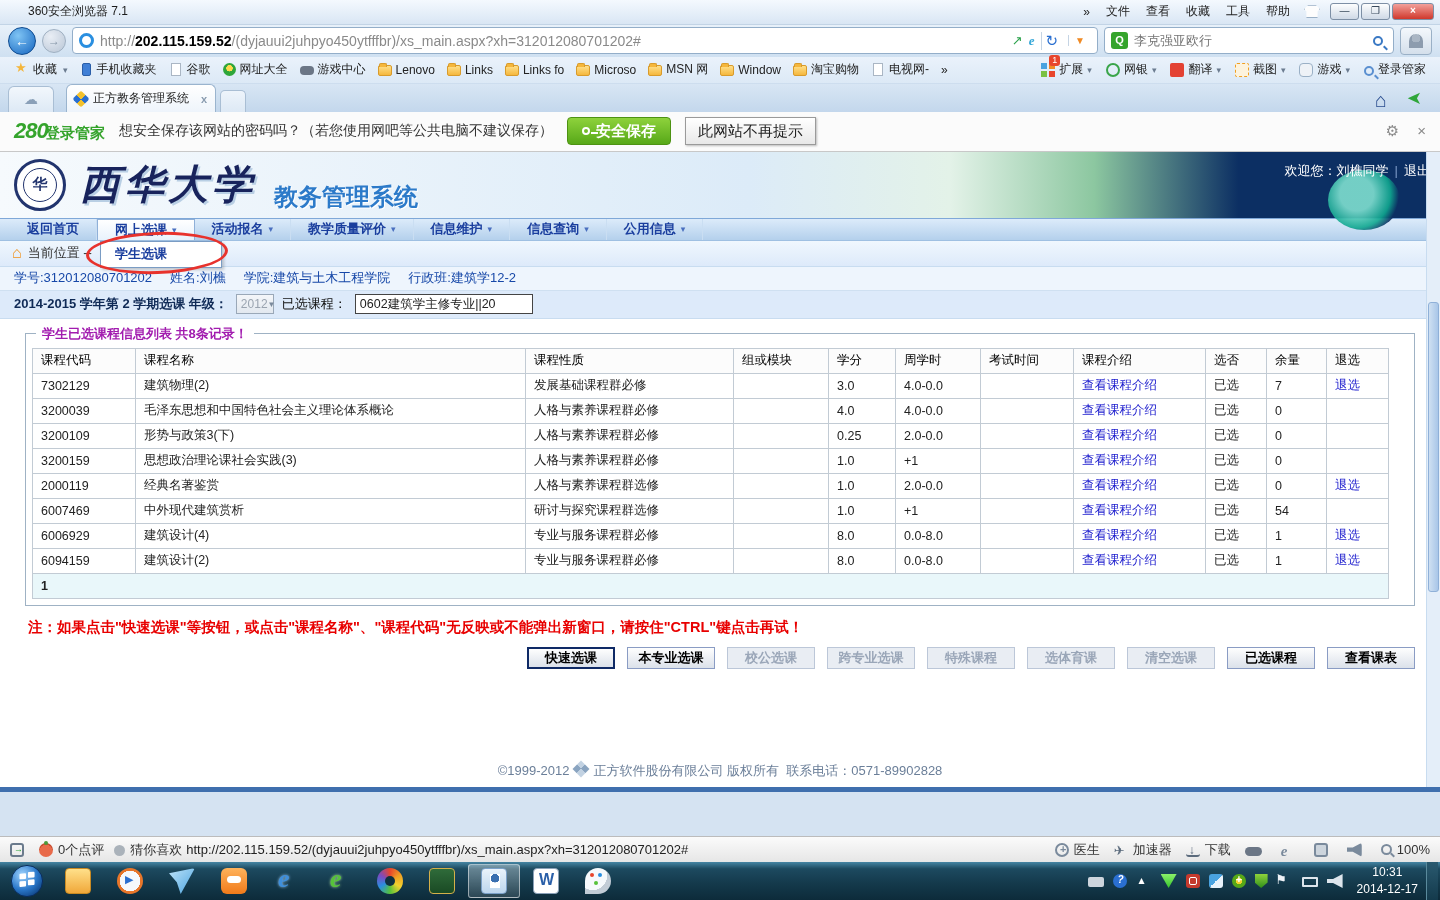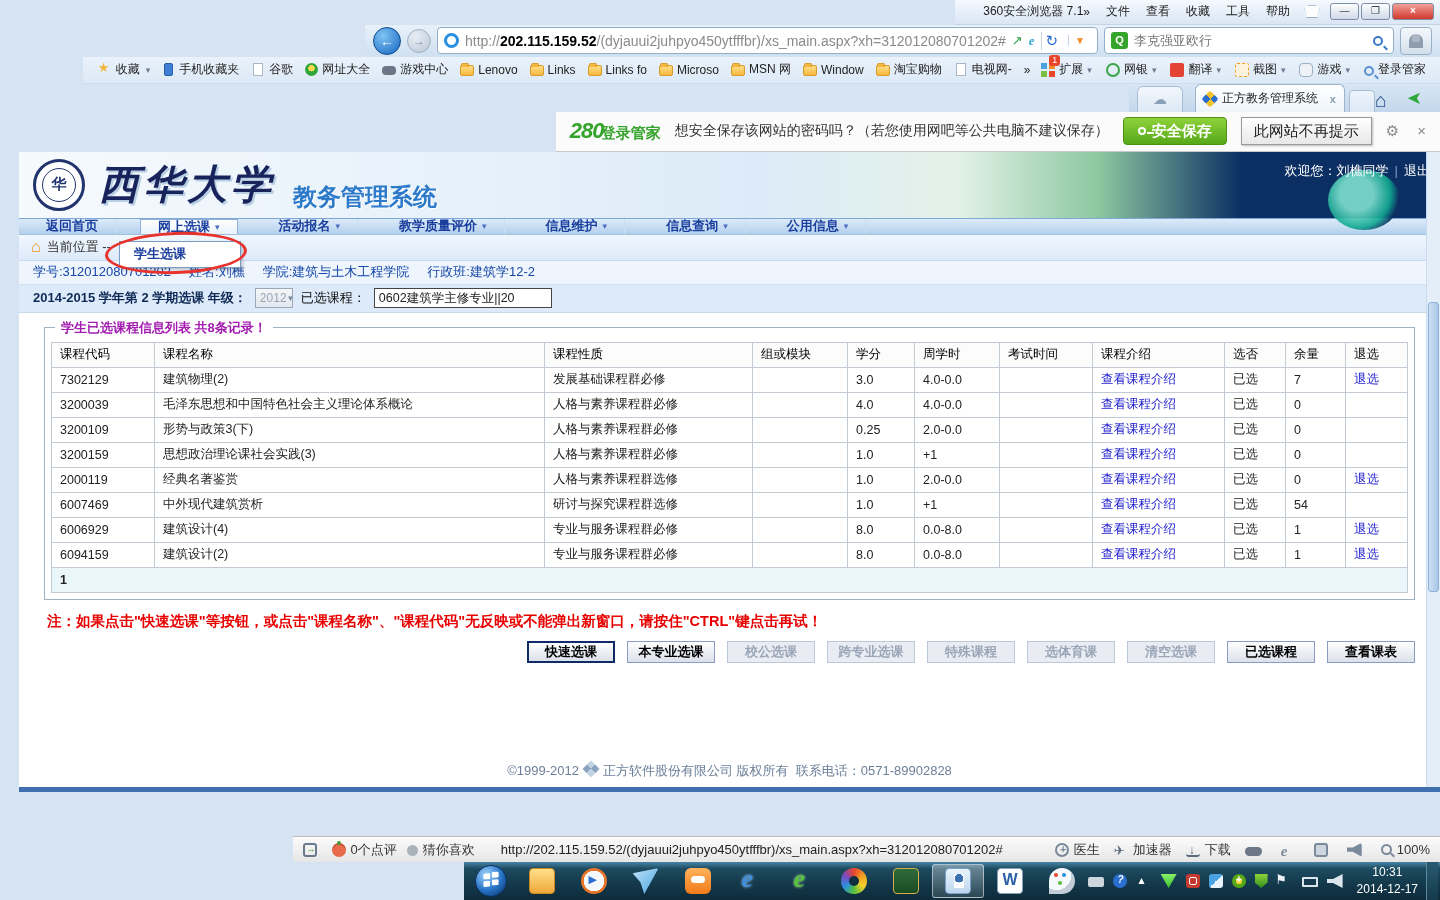--- a/index.html
+++ b/index.html
@@ -1,18 +1,18 @@
 <!DOCTYPE html>
 <html><head>
 <meta charset="utf-8">
 <style>
   * { margin:0; padding:0; box-sizing:border-box; }
   html,body { width:1440px; height:900px; overflow:hidden; }
   body { font-family:"Liberation Sans","DejaVu Sans",sans-serif; font-size:12px; color:#222; background:#d5e3f2; }
-  .screen { width:1440px; height:900px; display:flex; flex-direction:column;align-items:flex-end; }
+  .screen { width:1440px; height:900px; display:flex; flex-direction:column; }
 
   
   .titlebar { height:26px; background:linear-gradient(#f4f9fe,#d9e6f4); border-bottom:1px solid #c2d4e6; display:flex; align-items:center; padding:0 6px; }
   .title-text { margin-left:22px; color:#1c1c1c; font-size:12px; }
   .titlebar .spacer { flex:1; }
   .tb-menu { display:flex; gap:16px; color:#222; margin-right:14px; align-items:center; }
   .tb-menu span { cursor:default; }
   .skin-icon { width:16px; height:13px; background:#fdfdfd; border:1px solid #9ab0c6; clip-path:polygon(25% 0,75% 0,100% 30%,85% 45%,85% 100%,15% 100%,15% 45%,0 30%); margin-right:10px;}
   .winbtns { display:flex; gap:2px; }
   .winbtn { width:29px; height:17px; border:1px solid #7d8fa5; border-radius:3px; background:linear-gradient(#fdfefe,#cfd9e6); color:#3a4a5c; font-size:10px; line-height:14px; text-align:center; }
@@ -92,21 +92,21 @@
   .site-header { height:66px; background:linear-gradient(90deg,#f6fafd 0%,#dcebf8 52%,#e3f2e8 66%,#8cc7a0 76%,#0c2f63 86%,#0c2f63 100%); display:flex; align-items:center; position:relative; }
   .seal { width:52px; height:52px; border-radius:50%; border:3px solid #22346e; background:#fff; margin-left:14px; display:flex; align-items:center; justify-content:center; }
   .seal-inner { width:34px; height:34px; border-radius:50%; border:1px solid #22346e; color:#22346e; font-family:"Liberation Serif",serif; font-weight:bold; font-size:15px; display:flex; align-items:center; justify-content:center; }
   .uni-name { font-family:"Liberation Serif","DejaVu Serif",serif; font-size:40px; font-weight:bold; font-style:italic; color:#18235c; letter-spacing:4px; margin-left:14px; text-shadow:2px 2px 0 #b9cfe4; }
   .sys-name { font-size:24px; font-weight:bold; color:#2c7ac9; margin-left:18px; margin-top:24px; text-shadow:1px 1px 0 #fff; }
   .at-graphic { position:absolute; right:40px; top:18px; width:72px; height:60px; border-radius:50%; background:radial-gradient(circle at 40% 40%,#7fe0d0 0 30%,#0fa78f 60%,#0c2f63 75%); opacity:.9; }
   .welcome { position:absolute; right:10px; top:10px; color:#fff; font-size:13px; }
   .welcome a { color:#fff; text-decoration:none; }
   .welcome .sep { color:#7f9cc9; margin:0 6px; }
 
-  .site-nav { height:17px; background:linear-gradient(#dcebfa,#b4d0ec); border-top:1px solid #7fa8d8; border-bottom:1px solid #9fc0e2; display:flex; align-items:stretch; padding-left:10px;gap:24px; }
+  .site-nav { height:23px; background:linear-gradient(#dcebfa,#b4d0ec); border-top:1px solid #7fa8d8; border-bottom:1px solid #9fc0e2; display:flex; align-items:stretch; padding-left:10px; }
   .nav-item { display:flex; align-items:center; padding:0 17px; color:#1a3e9e; font-weight:bold; font-size:13px; border-right:1px solid #cadef2; white-space:nowrap; }
   .nav-item[data-arrow]::after { content:"▾"; font-size:9px; color:#4a6fbf; margin-left:5px; }
   .nav-item[data-active] { background:linear-gradient(#ffffff,#e8f2fc); border:1px solid #8fb0d8; border-bottom:none; }
 
   .location-row { height:26px; background:linear-gradient(#f0f7fe,#ddeafa); display:flex; align-items:center; padding-left:12px; color:#333; font-size:13px; border-bottom:1px solid #c8dcf0; }
   .loc-home { color:#f0921e; font-size:16px; margin-right:6px; font-weight:bold; }
   .dropdown-panel { position:absolute; left:100px; top:89px; width:122px; height:27px; background:#fff; border:1px solid #7a9cc4; box-shadow:2px 2px 3px rgba(0,0,0,.2); display:flex; align-items:center; padding-left:14px; z-index:5; }
   .dropdown-panel a { color:#1a3e9e; font-size:13px; font-weight:bold; text-decoration:none; }
   .red-ellipse { position:absolute; left:86px; top:80px; width:142px; height:42px; border:3px solid #e8322c; border-radius:50%; transform:rotate(-2deg); z-index:6; pointer-events:none; }
 
@@ -132,21 +132,21 @@
   .btns-row button[data-state="focused"] { border:2px solid #0f2a66; }
   .btns-row button[data-state="disabled"] { color:#9aa6b8; border-color:#bcc7d8; background:#e9edf3; }
 
   .page-footer { position:absolute; left:0; right:0; bottom:12px; text-align:center; color:#6b7f99; font-size:13px; }
   .pf-logo { display:inline-block; width:12px; height:12px; background:conic-gradient(#8aa4c0 0 25%,#c2d2e2 0 50%,#8aa4c0 0 75%,#c2d2e2 0); transform:rotate(45deg); margin:0 6px; }
   .page-bottom-strip { position:absolute; left:0; right:0; bottom:0; height:5px; background:#3f6fae; }
   .page-scrollbar { position:absolute; right:0; top:0; bottom:5px; width:14px; background:#e4eef9; border-left:1px solid #c8dcf0; }
   .page-scroll-thumb { position:absolute; left:1px; width:11px; top:150px; height:290px; background:linear-gradient(90deg,#cfe0f2,#a9c6e8); border:1px solid #8fb0d8; border-radius:3px; }
 
   
-  .statusbar { height:27px; background:linear-gradient(#fbfbfb,#e6e6e6); border-top:1px solid #bcbcbc; display:flex; align-items:center; padding:0 10px; gap:26px; font-size:13px; color:#333;margin-top:44px; }
+  .statusbar { height:27px; background:linear-gradient(#fbfbfb,#e6e6e6); border-top:1px solid #bcbcbc; display:flex; align-items:center; padding:0 10px; gap:4px; font-size:13px; color:#333;margin-top:44px; }
   .st-ico { width:14px; height:14px; display:inline-block; border-radius:3px; position:relative; }
   .st-ico[data-icon="share-window"] { border:2px solid #6a7a8c; }
   .st-ico[data-icon="share-window"]::after { content:"→"; position:absolute; font-size:9px; color:#2fa63a; left:2px; top:-1px; }
   .st-ico[data-icon="tomato"] { background:radial-gradient(circle at 50% 60%,#e86a4a 60%,#c74b2e 62%); border-radius:50%; }
   .st-ico[data-icon="tomato"]::after { content:""; position:absolute; top:-2px; left:5px; width:4px; height:4px; background:#4a9a3a; border-radius:50%; }
   .st-ico[data-icon="gray-dot"] { background:#aab2ba; border-radius:50%; width:11px; height:11px; margin-top:1px; }
   .st-ico[data-icon="doctor"] { border:2px solid #7a8a9c; border-radius:50%; }
   .st-ico[data-icon="doctor"]::after { content:"+"; position:absolute; left:3px; top:-2px; color:#7a8a9c; font-weight:bold; font-size:11px; }
   .st-ico[data-icon="rocket"]::after { content:"✈"; color:#5a6a7c; font-size:13px; }
   .st-ico[data-icon="download"]::after { content:"↓"; color:#5a6a7c; font-weight:bold; font-size:12px; left:3px; position:absolute; }

